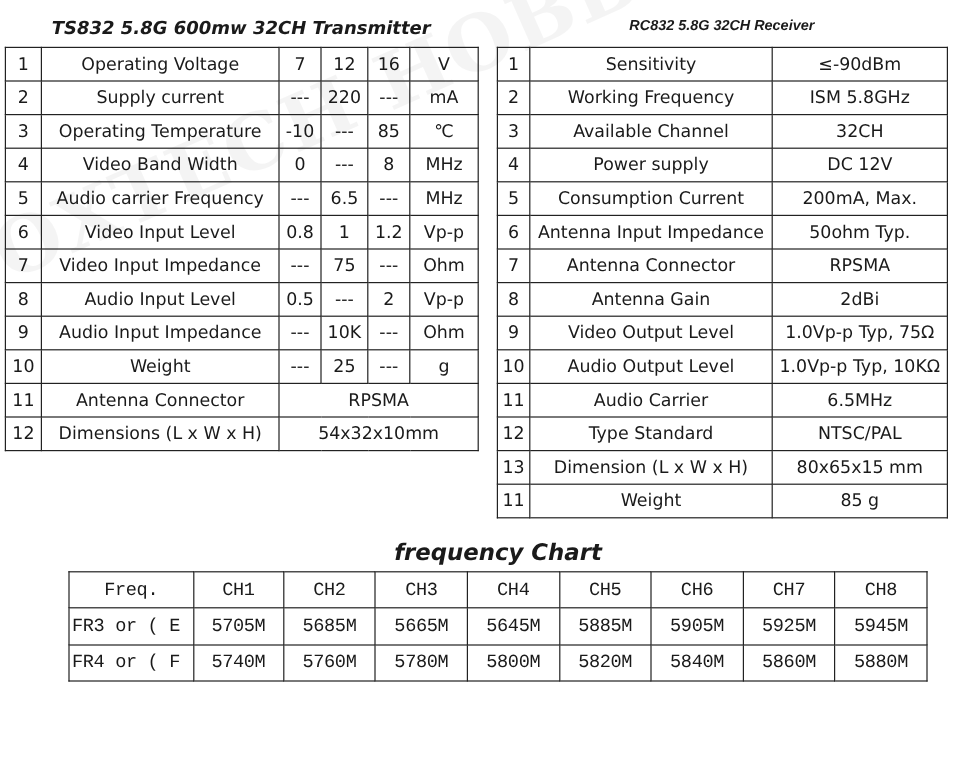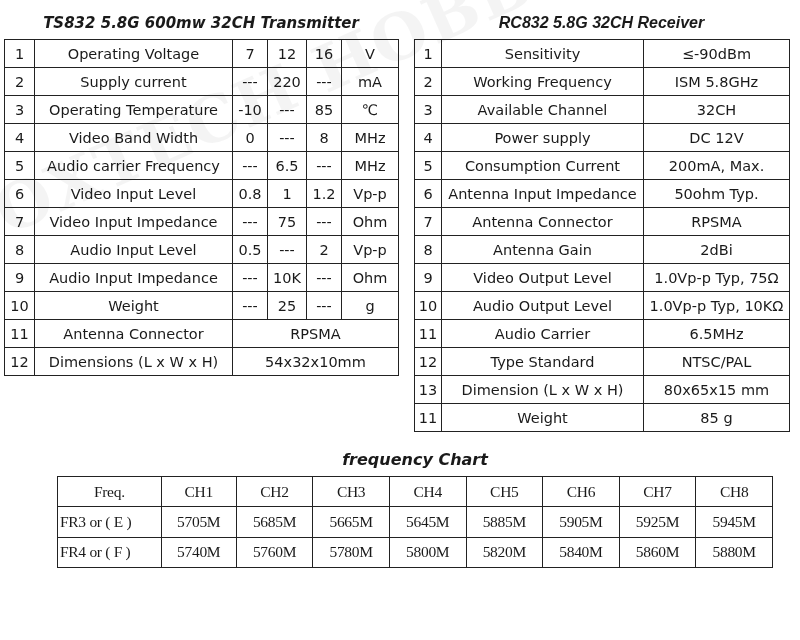--- a/index.html
+++ b/index.html
@@ -24,21 +24,21 @@
   td {
     border: 1.5px solid #222; text-align: center; vertical-align: middle;
     padding: 0; white-space: nowrap; overflow: hidden; font-size: 14.5px;
   }
   #tx-table { left: 4px; top: 39px; width: 394px; }
   #tx-table tr { height: 28px; }
   #rx-table { left: 414px; top: 39px; width: 375px; }
   #rx-table tr { height: 28px; }
   #freq-table { left: 57px; top: 476px; width: 716px; }
   #freq-table tr { height: 30.4px; }
-  #freq-table td { font-family: Liberation Serif, serif; font-size: 15.5px; letter-spacing: -0.3px; }
+  #freq-table td { font-family: Liberation Mono, monospace; font-size: 15.5px; letter-spacing: -0.3px; }
   #freq-table td.rowlabel { text-align: left; padding-left: 2px; }
 </style>
 </head>
 <body>
 
 <div class="watermark">FOXTECH HOBBY FOXTECH HOBBY</div>
 
 <div class="title" style="left:4px; top:14px; width:394px;">TS832 5.8G 600mw 32CH Transmitter</div>
 
 <table id="tx-table">
@@ -137,21 +137,21 @@
         <td colspan="4">RPSMA</td>
       </tr>
       <tr>
         <td>12</td>
         <td>Dimensions  (L x W x H)</td>
         <td colspan="4">54x32x10mm</td>
       </tr>
     </tbody>
 </table>
 
-<div class="title" style="left:414px; top:14px; width:375px; font-family:'Liberation Sans', sans-serif; font-size:16px;">RC832 5.8G 32CH Receiver</div>
+<div class="title" style="left:414px; top:14px; width:375px; font-family:'Liberation Sans', sans-serif; font-size:12px;">RC832 5.8G 32CH Receiver</div>
 
 <table id="rx-table">
   <colgroup>
     <col style="width:27px">
       <col style="width:202px">
       <col style="width:146px">
   </colgroup>
   <tbody id="rx-body">
       <tr>
         <td>1</td>
@@ -219,21 +219,21 @@
         <td>80x65x15 mm</td>
       </tr>
       <tr>
         <td>11</td>
         <td>Weight</td>
         <td>85 g</td>
       </tr>
     </tbody>
 </table>
 
-<div class="title" style="left:57px; top:450px; width:716px; font-size:16px;">frequency Chart</div>
+<div class="title" style="left:57px; top:450px; width:716px; font-size:19px;">frequency Chart</div>
 
 <table id="freq-table">
   <colgroup>
     <col style="width:69px">
       <col style="width:50px">
       <col style="width:51px">
       <col style="width:51px">
     <col style="width:51px">
       <col style="width:51px">
       <col style="width:51px">

